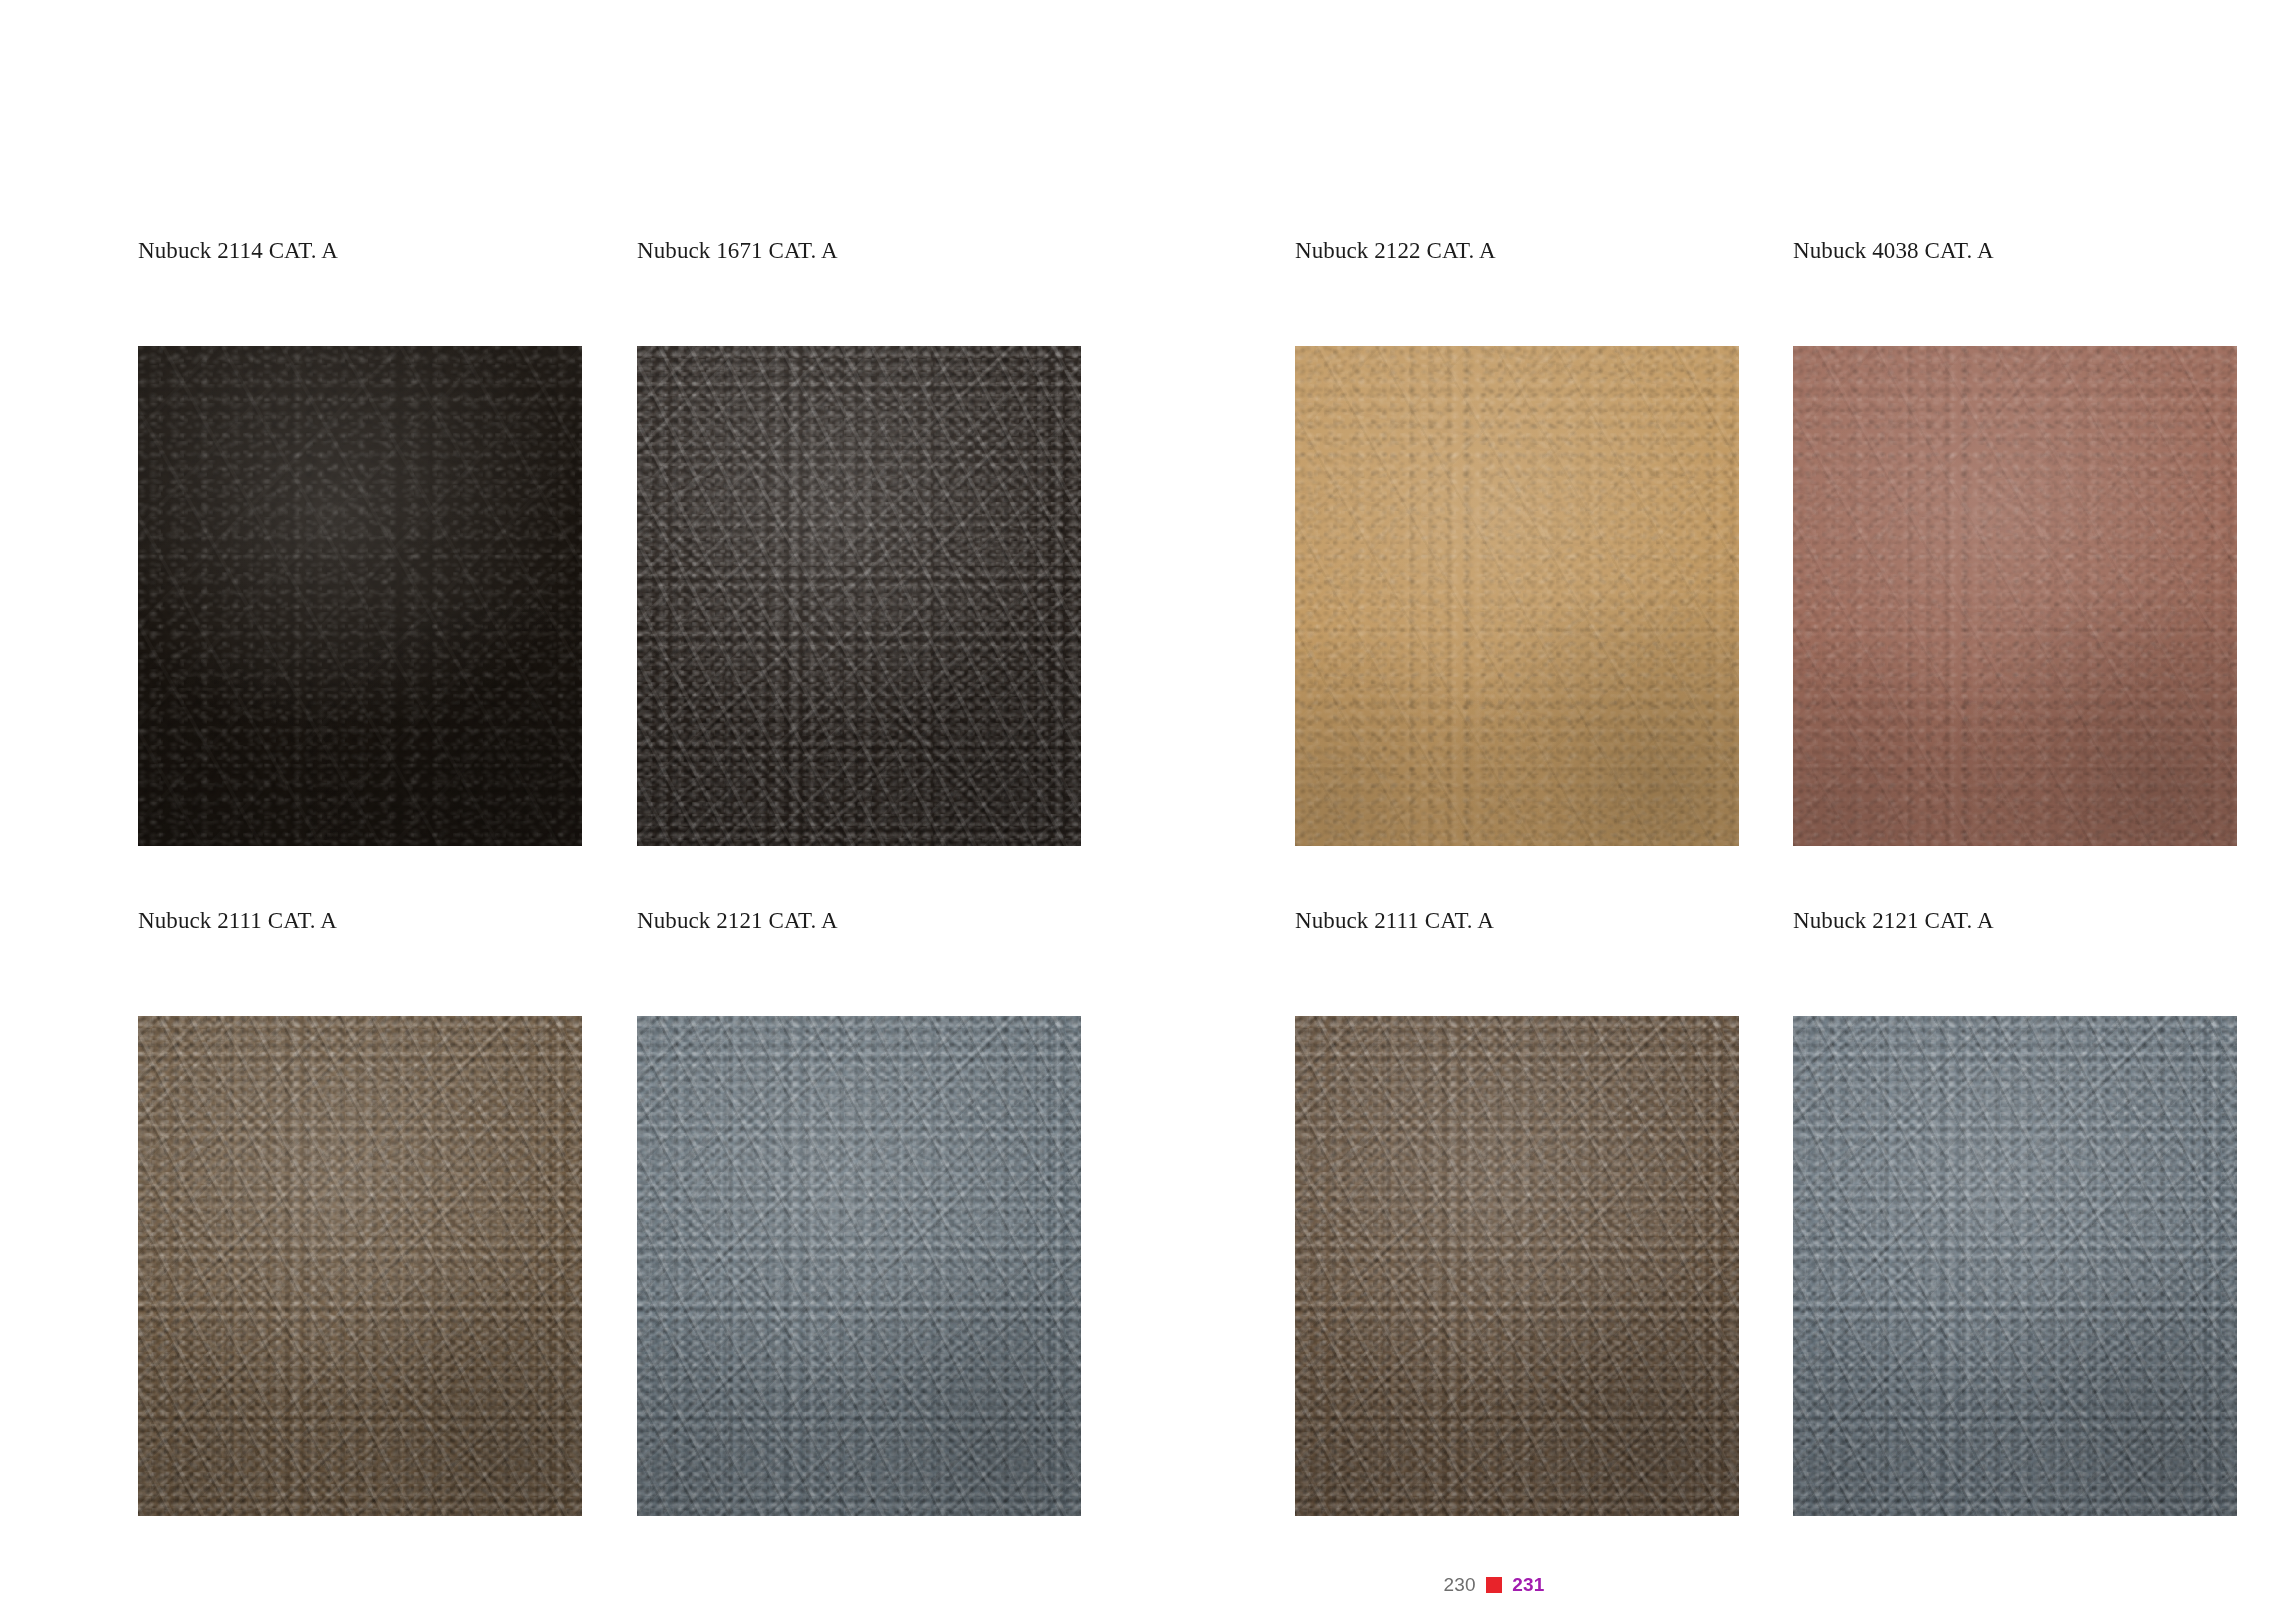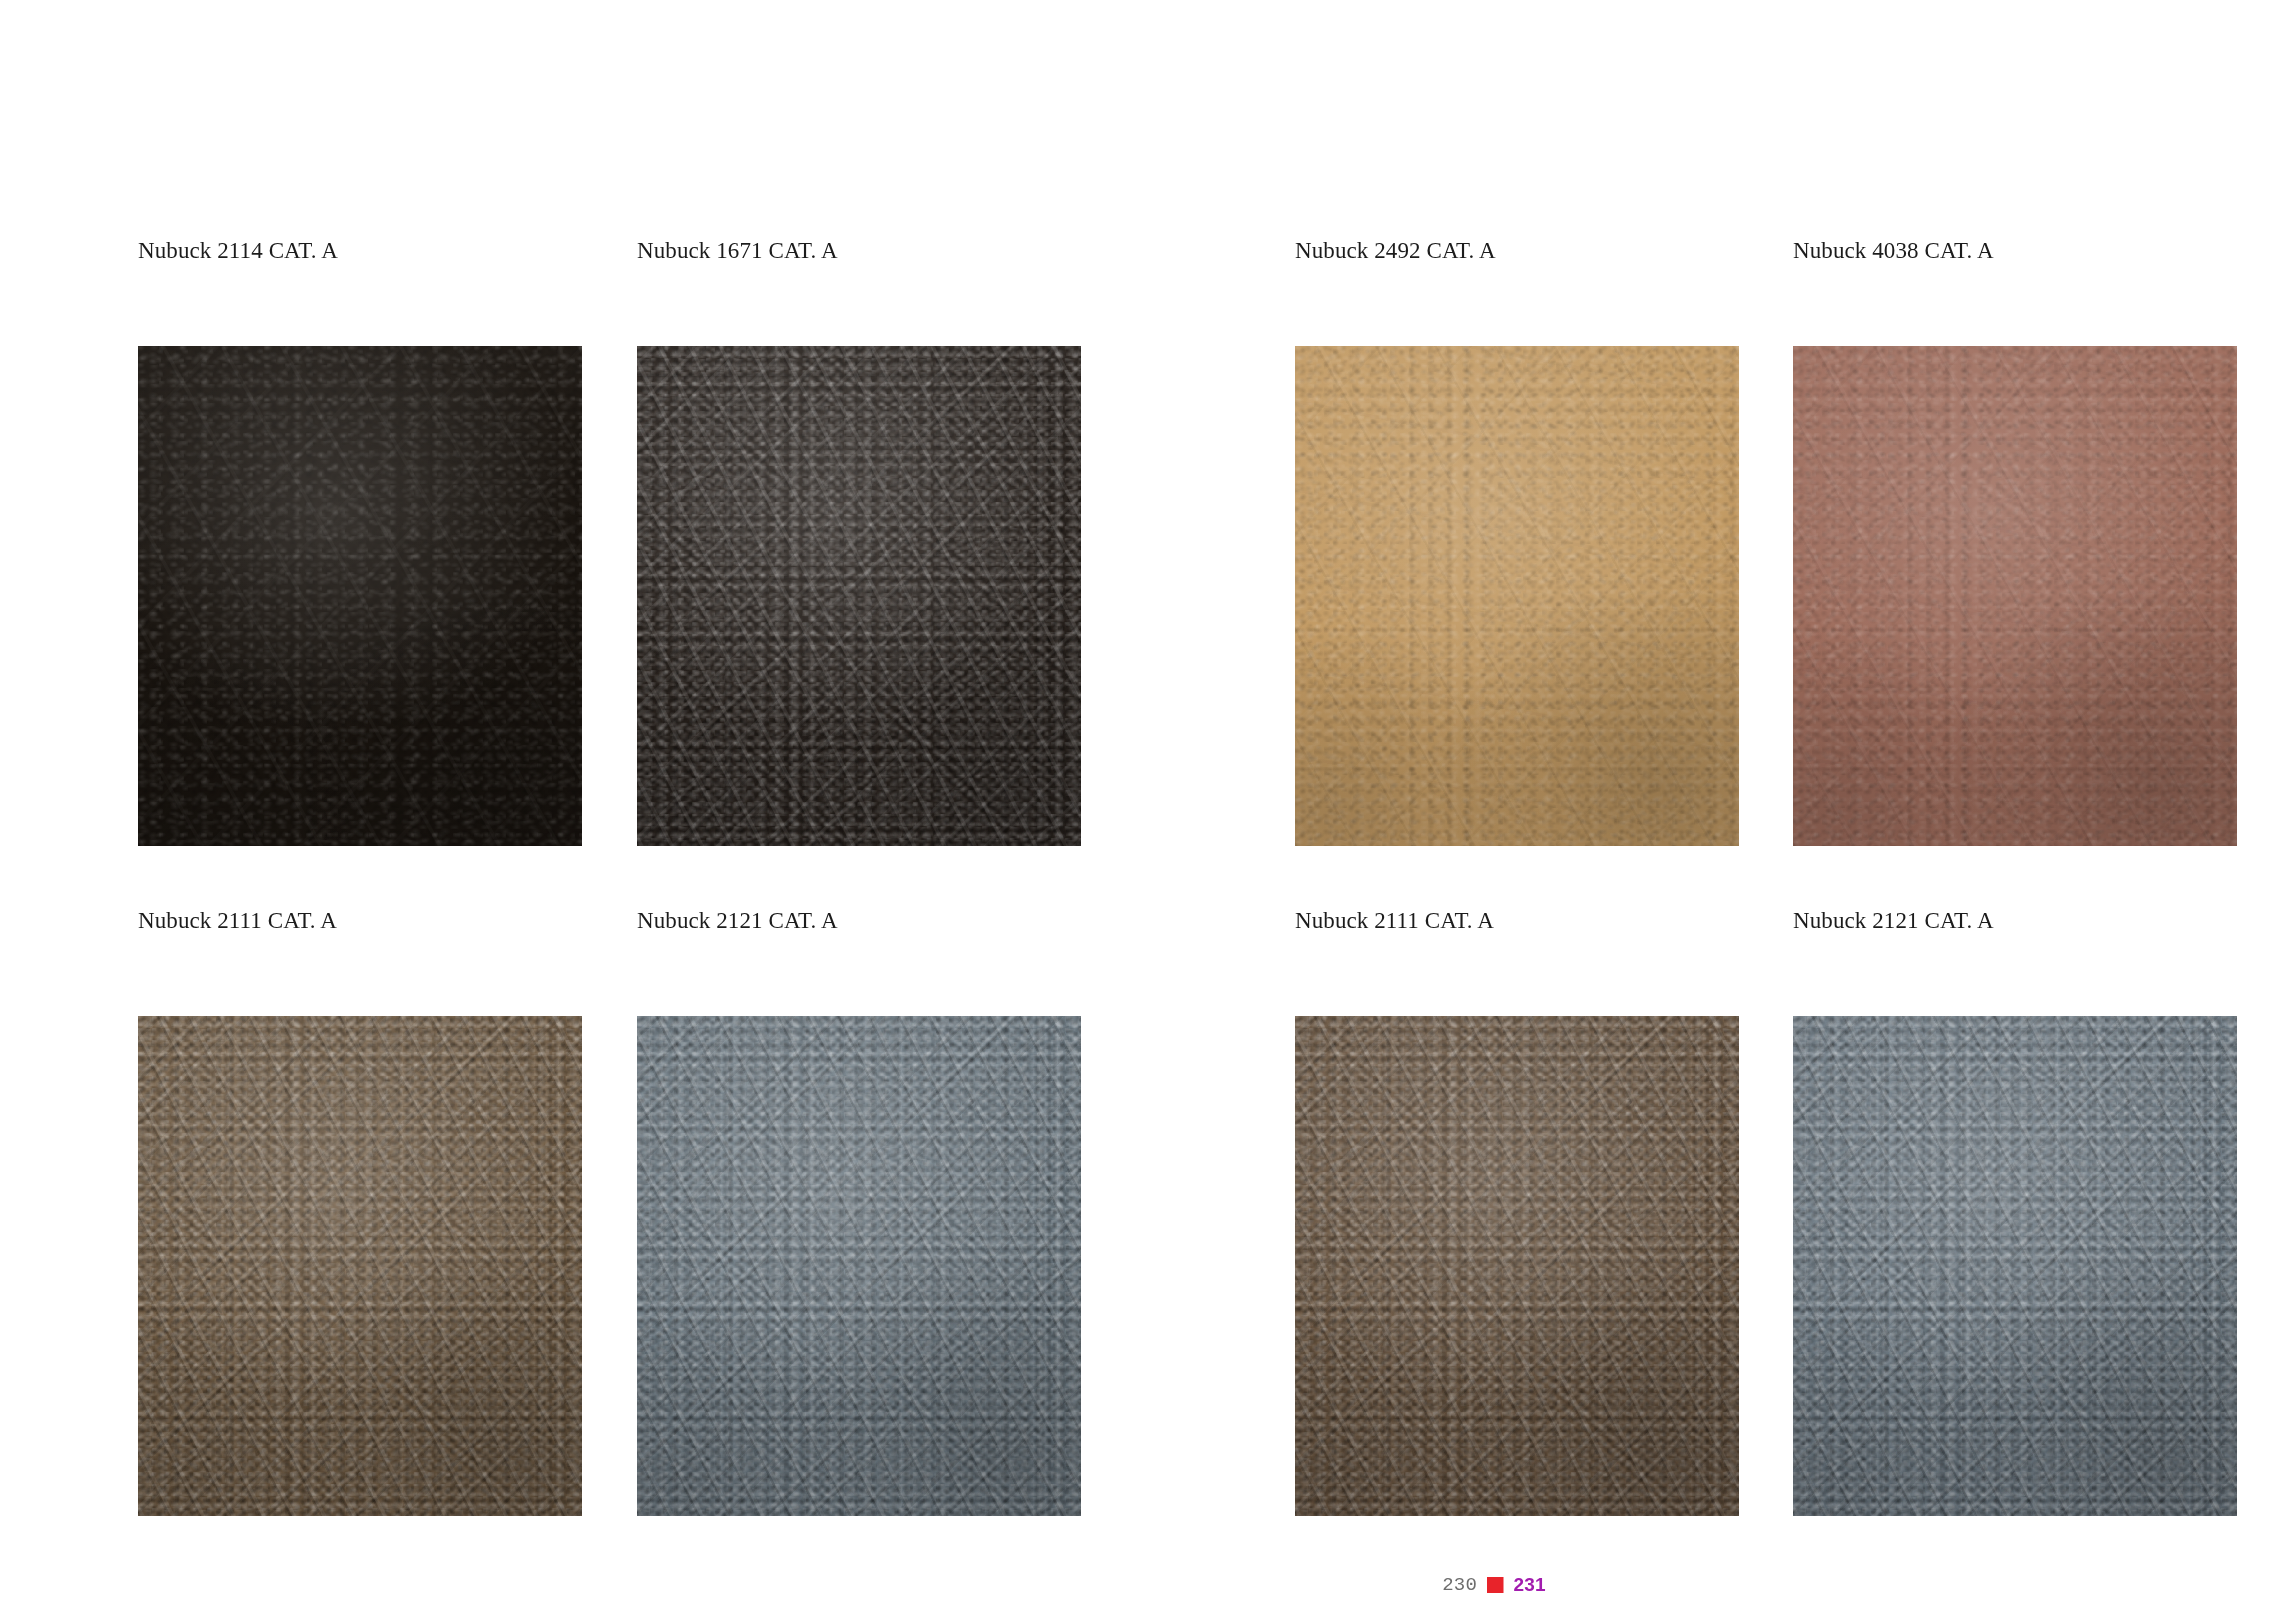--- a/index.html
+++ b/index.html
@@ -153,21 +153,20 @@
   .footer-inner {
     display: inline-flex;
     align-items: center;
     gap: 10px;
     transform: translateX(346px);
   }
   .folio-verso {
     font-size: 19px;
     color: #6e6e6e;
     letter-spacing: 0.2px;
-    font-family: Liberation Mono, monospace;
   }
   .folio-marker {
     width: 16.5px;
     height: 16.5px;
     display: block;
   }
   .folio-recto {
     font-size: 19px;
     font-weight: bold;
     color: #a21caf;
@@ -193,21 +192,21 @@
     <div class="swatch-cell" style="left:606px; top:237px;">
       <div class="swatch-label">Nubuck 1671 CAT. A</div>
       <div class="swatch-chip chip-pebble" style="background-color: rgb(43, 36, 31);">
         <div class="chip-grain"></div>
         <div class="chip-creases"></div>
         <div class="chip-shade"></div>
       </div>
     </div>
 
     <div class="swatch-cell" style="left:1264px; top:237px;">
-      <div class="swatch-label">Nubuck 2492 CAT. A</div>
+      <div class="swatch-label">Nubuck 2122 CAT. A</div>
       <div class="swatch-chip chip-smooth" style="background-color: rgb(194, 154, 99);">
         <div class="chip-grain"></div>
         <div class="chip-creases"></div>
         <div class="chip-shade"></div>
       </div>
     </div>
 
     <div class="swatch-cell" style="left:1762px; top:237px;">
       <div class="swatch-label">Nubuck 4038 CAT. A</div>
       <div class="swatch-chip chip-smooth" style="background-color: rgb(157, 107, 91);">

